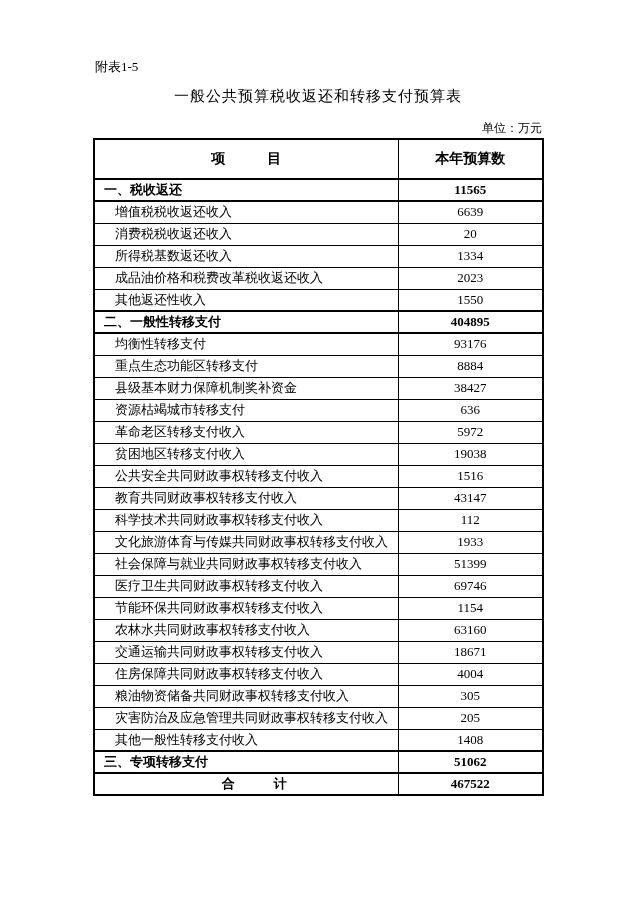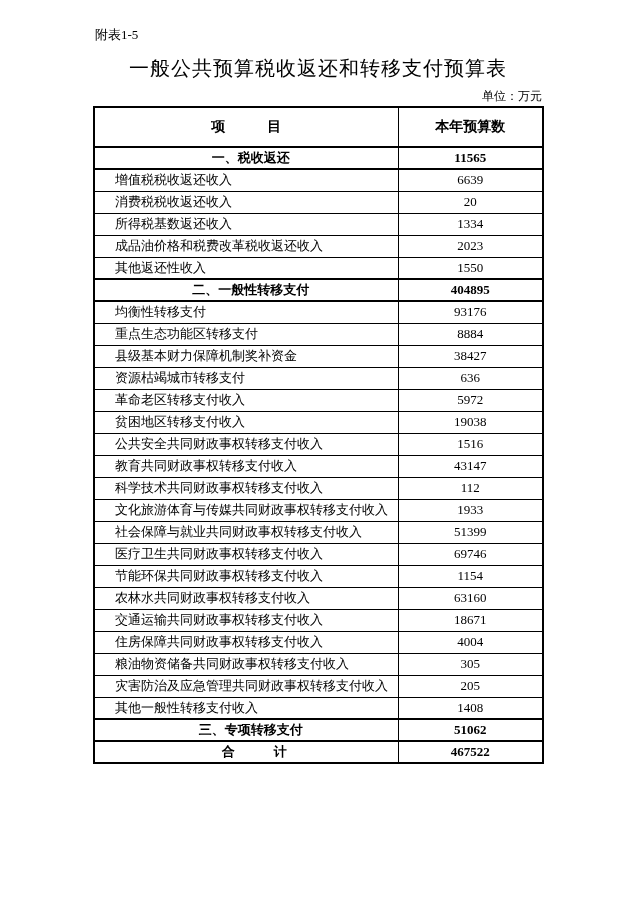--- a/index.html
+++ b/index.html
@@ -7,34 +7,35 @@
   body {
     font-family: "Liberation Serif", "DejaVu Serif", serif;
     color: #000000;
   }
   .page {
     position: relative;
     width: 636px;
     height: 772px;
     background: #ffffff;
     overflow: hidden;
+    margin-top: 32px;
   }
   .annotation {
     position: absolute;
     left: 95px;
     top: 26px;
     font-size: 13px;
   }
   .doc-title {
     position: absolute;
     left: 0;
     top: 55px;
     width: 636px;
     text-align: center;
-    font-size: 20px;
+    font-size: 15px;
     letter-spacing: 1px;
     white-space: nowrap;
   }
   .unit-label {
     position: absolute;
     top: 88px;
     right: 94px;
     font-size: 12px;
   }
   table.budget {
@@ -63,21 +64,21 @@
   }
   table.budget tbody tr { height: 22px; }
   .cell-label { text-align: left; padding-left: 20px; }
   .cell-value { text-align: center; }
   tr.row-section td,
   tr.row-total td {
     font-weight: bold;
     border-top: 2px solid #000;
     border-bottom: 2px solid #000;
   }
-  tr.row-section .cell-label { padding-left: 9px; text-align: center; }
+  tr.row-section .cell-label { padding-left: 9px; }
   tr.row-total .cell-label { text-align: center; padding-left: 16px; }
 </style>
 </head>
 <body>
 
 <div class="page">
   <div class="annotation">附表1-5</div>
 
   <div class="doc-title">一般公共预算税收返还和转移支付预算表</div>
 

